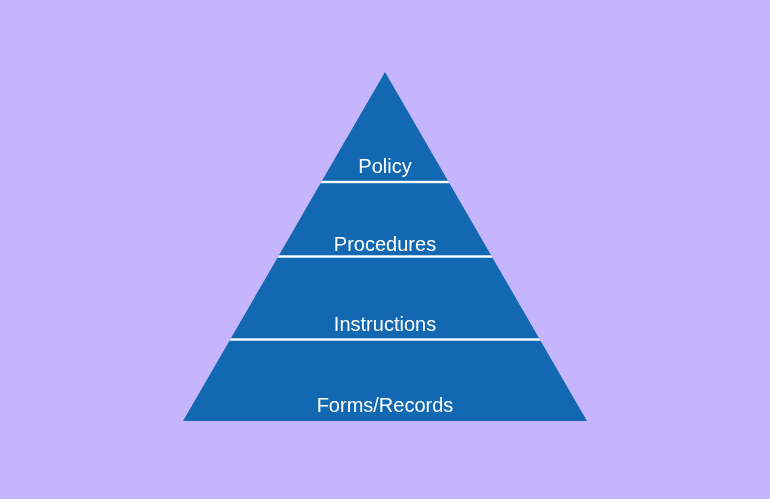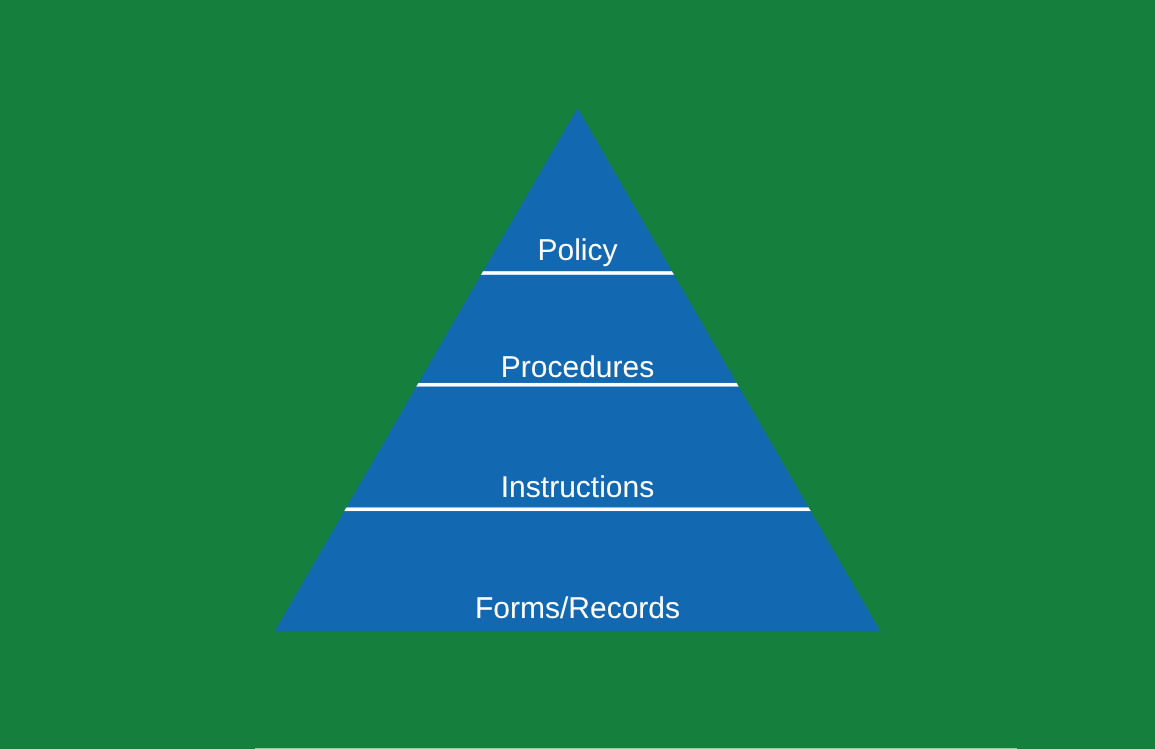--- a/index.html
+++ b/index.html
@@ -4,21 +4,21 @@
 <style>
   html, body {
     margin: 0;
     padding: 0;
     background: #ffffff;
   }
   .canvas {
     position: relative;
     width: 770px;
     height: 499px;
-    background: #15803d;
+    background: #c4b5fd;
     overflow: hidden;
     font-family: "Liberation Sans", sans-serif;
   }
   svg { display: block; }
   .level-label {
     font-family: "Liberation Sans", sans-serif;
     font-size: 20px;
     font-weight: 400;
     text-anchor: middle;
   }

